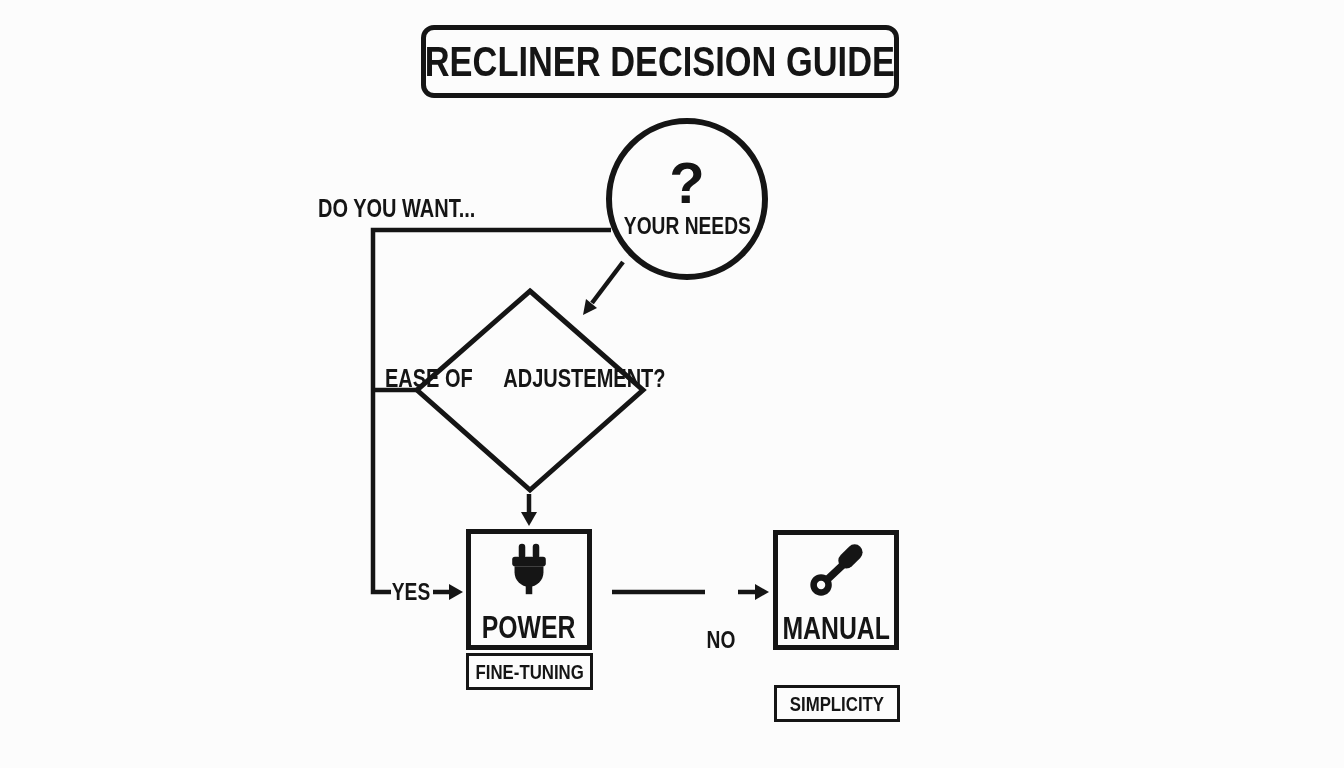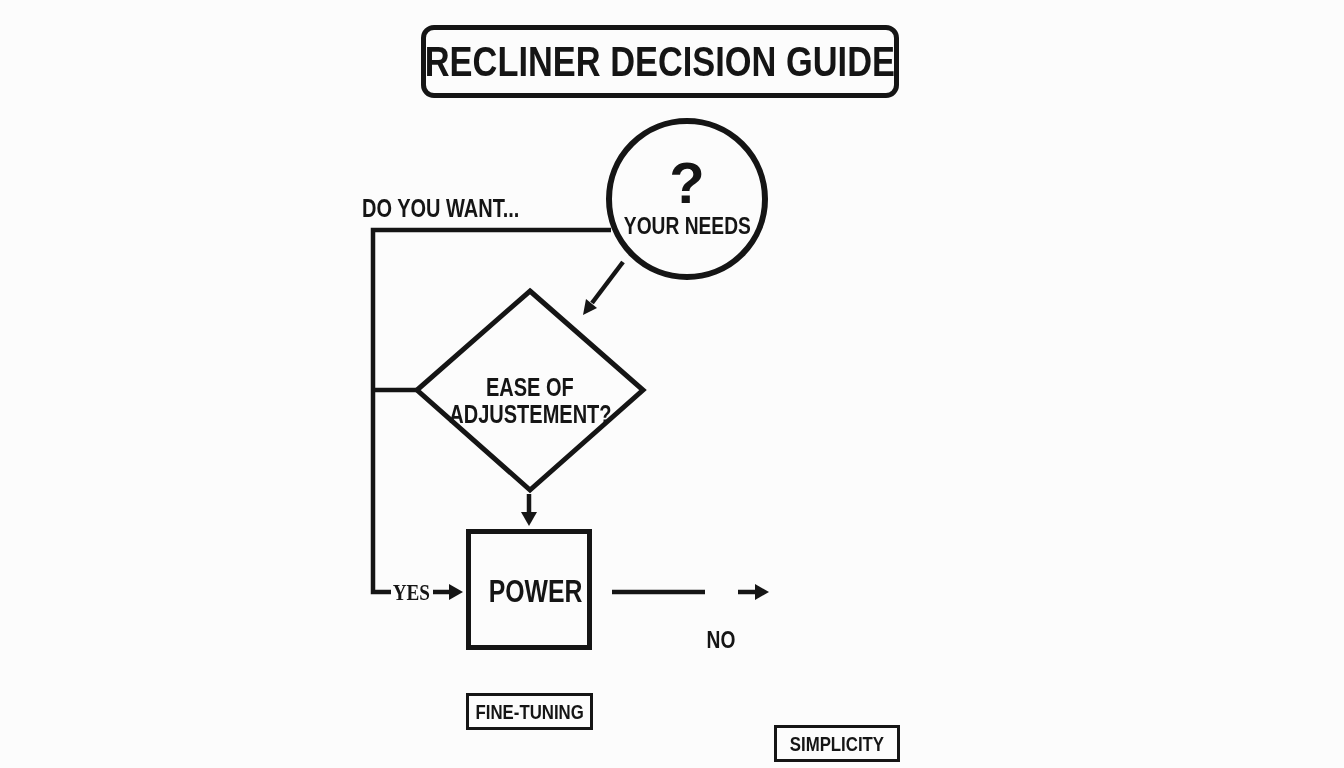--- a/index.html
+++ b/index.html
@@ -67,60 +67,60 @@
     display: flex; flex-direction: column;
     align-items: center; justify-content: center;
     gap: 4px;
   }
   .qmark { font-size: 58px; font-weight: bold; line-height: 0.85; }
   .circle-label { font-size: 24px; font-weight: bold; }
 
   
   .prompt-label {
     left: 318px; top: 194px;
-    font-size: 25px; font-weight: bold; margin-left: 44px;
+    font-size: 25px; font-weight: bold;
   }
 
   
   .decision-label {
-    left: 425px; top: 369px;
+    left: 425px; top: 346px;
     width: 210px; height: 64px;
-    display: flex; flex-direction: column;
+    display: flex; flex-direction: row;
     align-items: center; justify-content: center;
     text-align: center;
     font-size: 25px; font-weight: bold; line-height: 1.08;
   }
 
   
   .edge-label {
     font-size: 24px; font-weight: bold;
     display: flex; align-items: center; justify-content: center;
   }
-  .yes-label { left: 387px; top: 578px; width: 48px; height: 28px; font-family: Liberation Serif, serif; }
+  .yes-label { left: 387px; top: 578px; width: 48px; height: 28px; }
   .no-label  { left: 700px; top: 578px; width: 42px; height: 28px; margin-top: 48px; }
 
   
   .outcome-box {
     border: 5px solid var(--ink);
     background: var(--background);
-    display: flex; 
+    display: flex; flex-direction: column;
     align-items: center; justify-content: center;
     gap: 14px;
     padding-top: 4px;
   }
   .power-box  { left: 466px; top: 529px; width: 126px; height: 121px; }
   .manual-box { left: 773px; top: 530px; width: 126px; height: 120px; }
   .outcome-label { font-size: 31px; font-weight: bold; line-height: 1; }
   .node-icon { width: 56px; height: 58px; display: block; }
   .node-icon svg { width: 100%; height: 100%; display: block; }
 
   .sub-box {
     border: 3px solid var(--ink);
     background: var(--background);
-    display: flex; align-items: center; justify-content: center; margin-top: 40px;
+    display: flex; align-items: center; justify-content: center;
   }
   .power-sub  { left: 466px; top: 653px; width: 127px; height: 37px; }
   .manual-sub { left: 774px; top: 685px; width: 126px; height: 37px; }
   .sub-label { font-size: 21px; font-weight: bold; }
 </style>
 </head>
 <body>
 
 <div class="canvas">
 
@@ -180,17 +180,27 @@
         <path d="M14.5,27 h31 v6.5 a15.5,15.5 0 0 1 -31 0 z" fill="#151515"></path>
         <rect x="26.5" y="48" width="7" height="9" fill="#151515"></rect>
       </svg>
     </span>
     <span class="outcome-label cond">POWER</span>
   </div>
   <div class="abs sub-box power-sub">
     <span class="sub-label cond">FINE-TUNING</span>
   </div>
 
+  <div class="abs outcome-box manual-box">
+    <span class="node-icon">
+      <svg viewBox="0 0 60 60">
+        <circle cx="14" cy="46" r="8" fill="none" stroke="#151515" stroke-width="7"></circle>
+        <line x1="21" y1="40" x2="37" y2="25" stroke="#151515" stroke-width="8" stroke-linecap="round"></line>
+        <line x1="41" y1="20" x2="50" y2="11" stroke="#151515" stroke-width="17" stroke-linecap="round"></line>
+      </svg>
+    </span>
+    <span class="outcome-label cond">MANUAL</span>
+  </div>
   <div class="abs sub-box manual-sub">
     <span class="sub-label cond">SIMPLICITY</span>
   </div>
 
 </div>
 
 </body></html>

